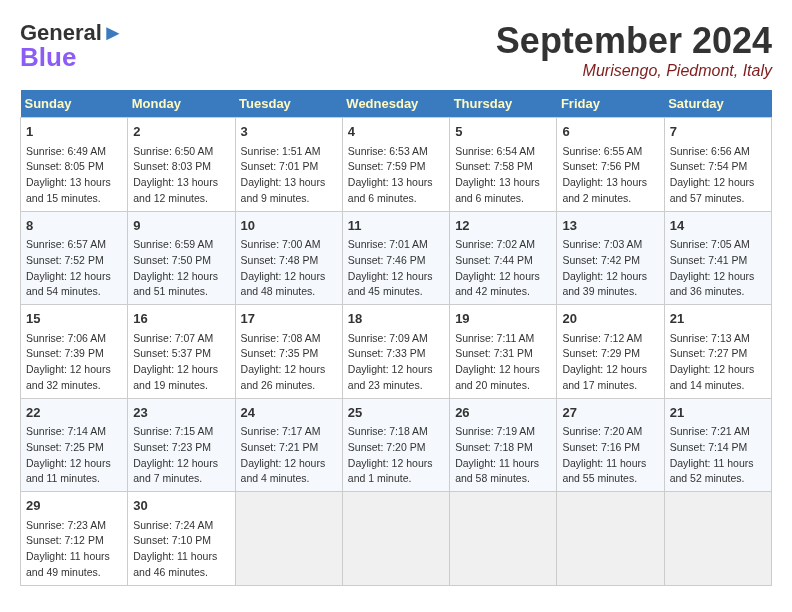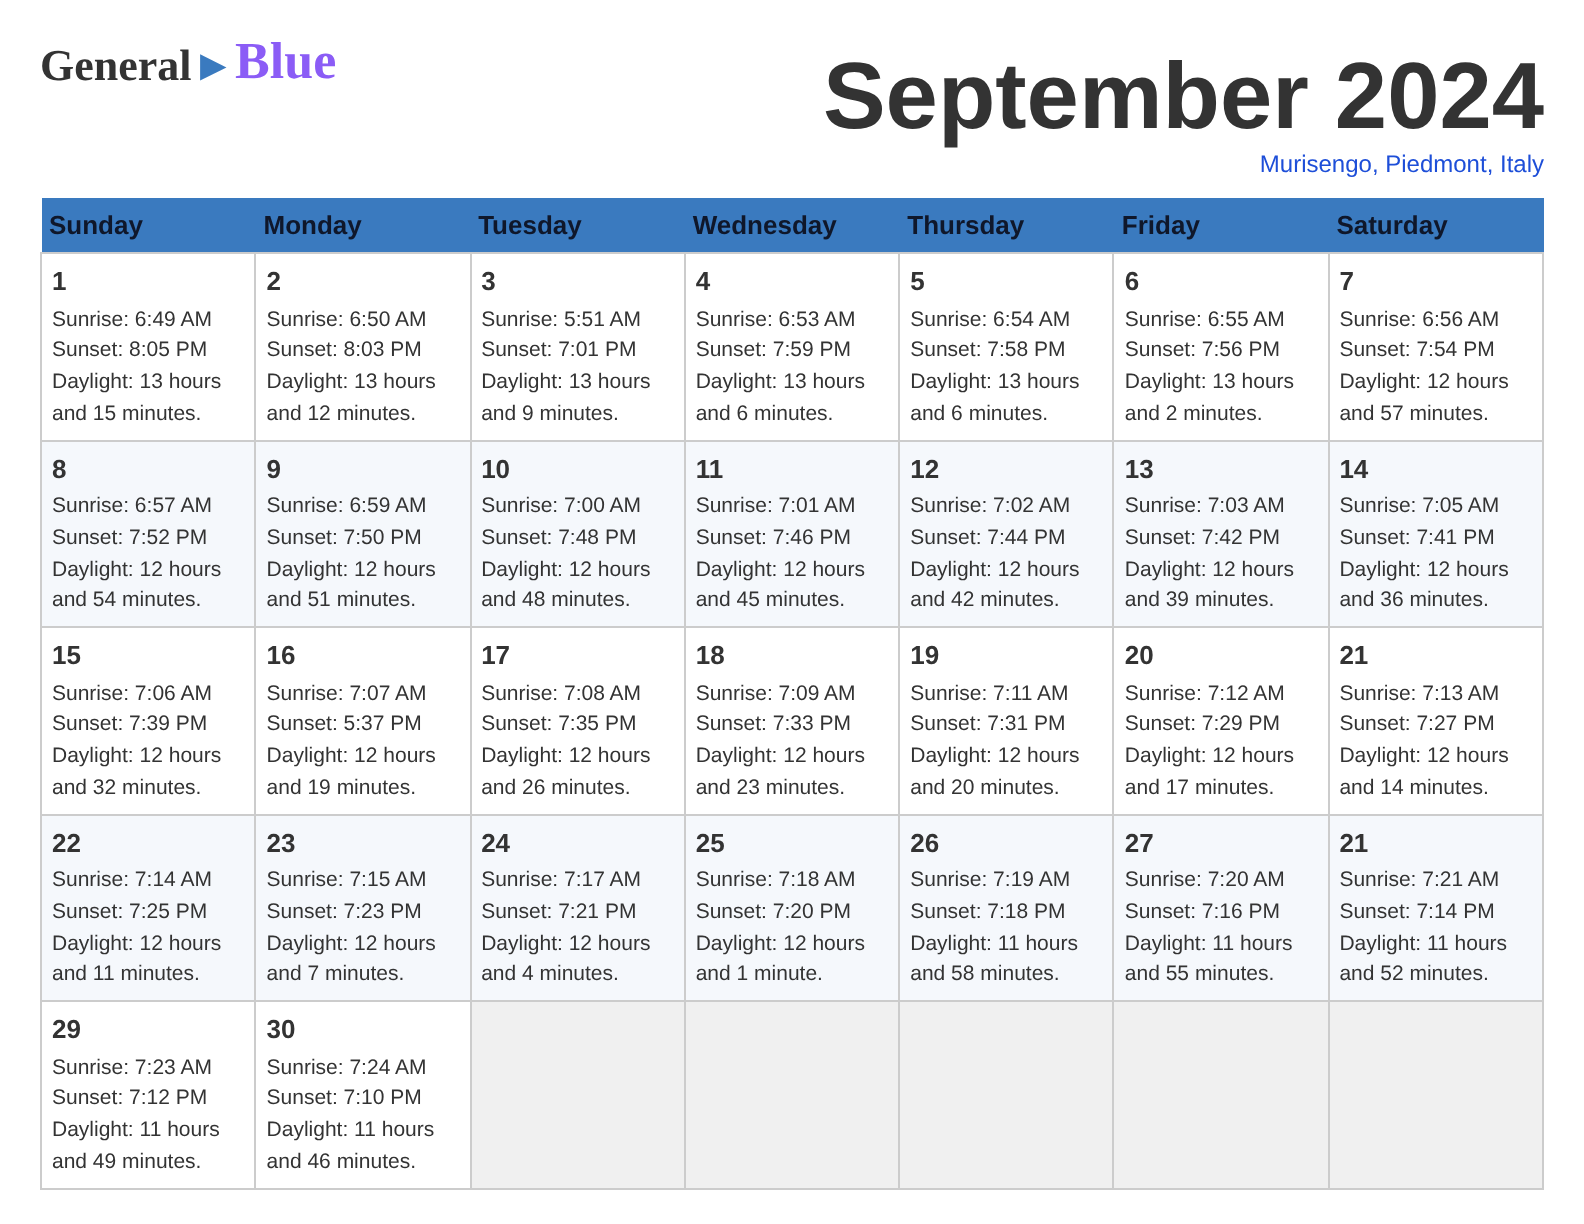--- a/index.html
+++ b/index.html
@@ -11,44 +11,44 @@
       padding: 20px;
     }
     .header-area {
       display: flex;
       justify-content: space-between;
       align-items: flex-start;
       margin-bottom: 10px;
     }
     .logo {
       display: flex;
-      flex-direction: row;
+      flex-direction: column;
       align-items: flex-start;
-      font-family: Liberation Serif, serif;
     }
     .title-area {
       text-align: right;
     }
     .month-title {
-      font-size: 47px;
+      font-size: 36px;
       font-weight: bold;
       color: #333;
     }
     .location-title {
-      font-size: 12px;
-      color: #1d4ed8;
+      font-size: 16px;
+      color: #7f1d1d;
+      font-style: italic;
     }
     table {
       width: 100%;
       border-collapse: collapse;
       font-size: 11px;
     }
     thead tr th {
       background-color: #3a7abf;
-      color: #0f172a;
+      color: #fef9c3;
       padding: 6px 4px;
       text-align: left;
       font-size: 13px;
       font-weight: bold;
     }
     tbody tr td {
       border: 1px solid #ccc;
       vertical-align: top;
       padding: 4px 5px;
       width: 14.28%;
@@ -117,21 +117,21 @@
         </td>
         <td>
           <span class="day-num">2</span>
           <div class="cell-text">Sunrise: 6:50 AM</div>
           <div class="cell-text">Sunset: 8:03 PM</div>
           <div class="cell-text">Daylight: 13 hours</div>
           <div class="cell-text">and 12 minutes.</div>
         </td>
         <td>
           <span class="day-num">3</span>
-          <div class="cell-text">Sunrise: 5:51 AM</div>
+          <div class="cell-text">Sunrise: 1:51 AM</div>
           <div class="cell-text">Sunset: 7:01 PM</div>
           <div class="cell-text">Daylight: 13 hours</div>
           <div class="cell-text">and 9 minutes.</div>
         </td>
         <td>
           <span class="day-num">4</span>
           <div class="cell-text">Sunrise: 6:53 AM</div>
           <div class="cell-text">Sunset: 7:59 PM</div>
           <div class="cell-text">Daylight: 13 hours</div>
           <div class="cell-text">and 6 minutes.</div>

